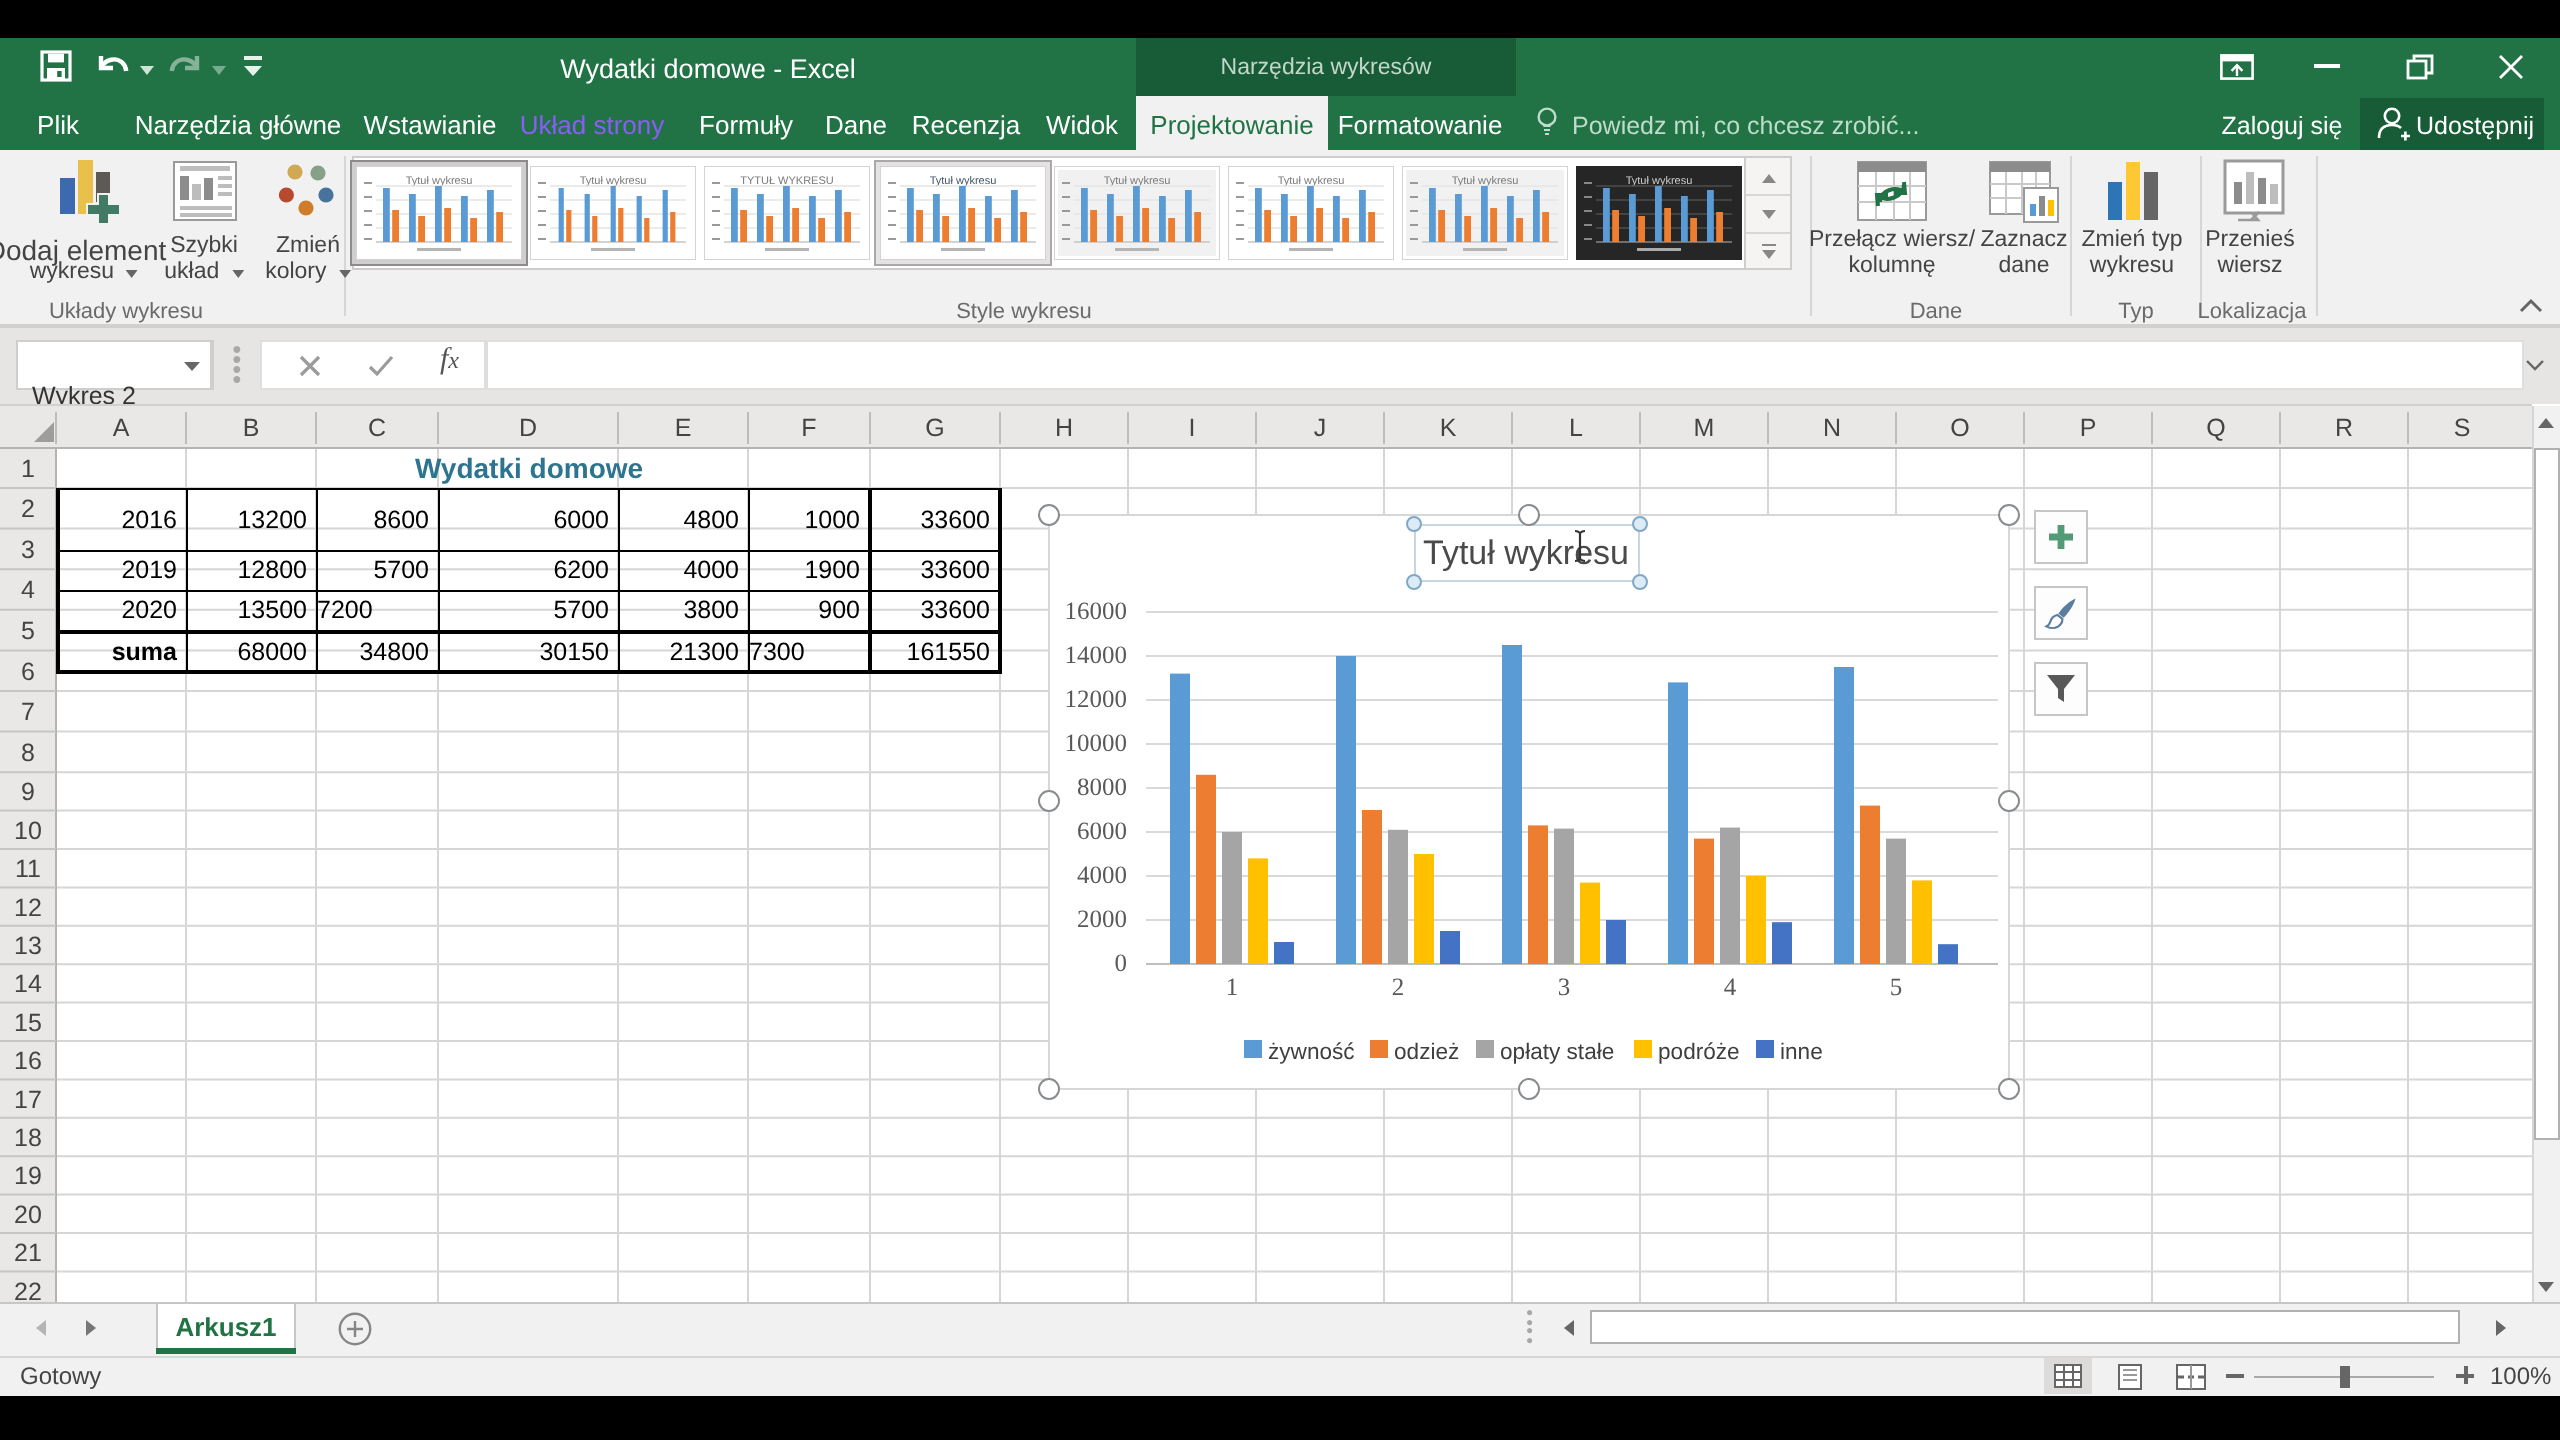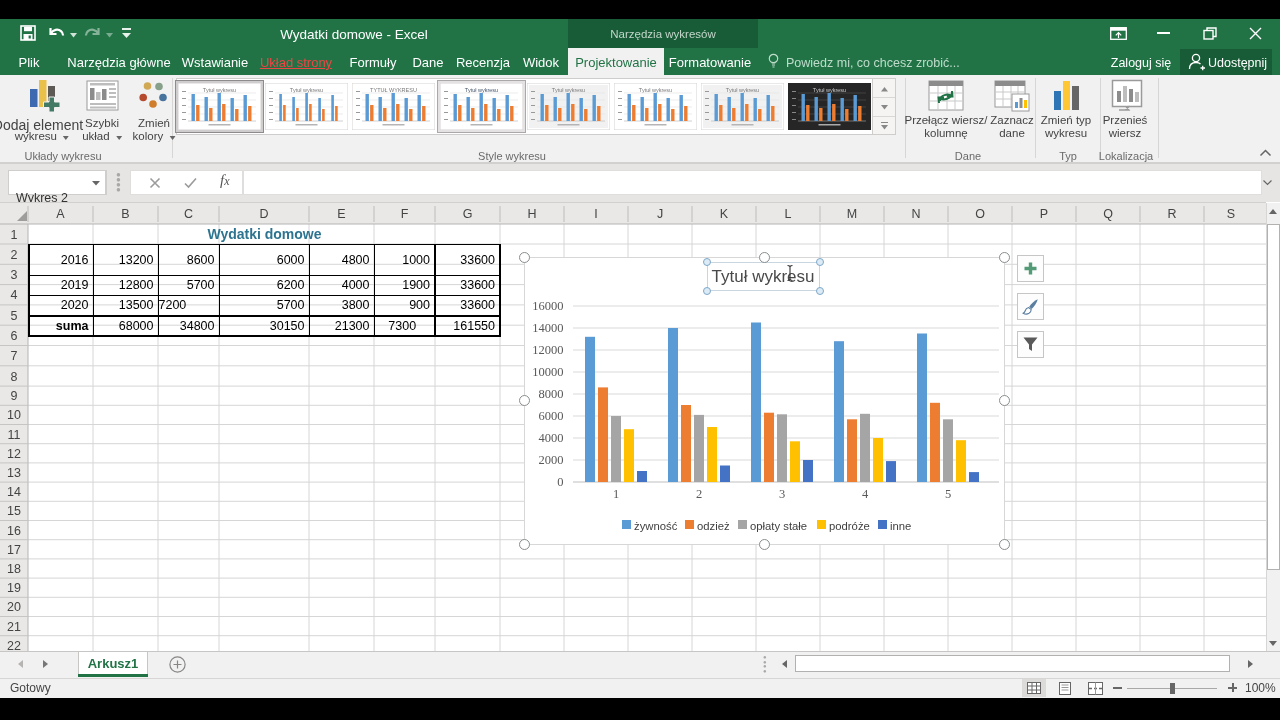--- a/index.html
+++ b/index.html
@@ -41,21 +41,21 @@
 <rect x="1" y="3.5" width="9" height="8.5" fill="none" stroke="#fff" stroke-width="1.4"></rect>
 <path d="M4 3.5 L4 1 L13 1 L13 9.5 L10 9.5" fill="none" stroke="#fff" stroke-width="1.4"></path>
 </svg>
 <svg style="position:absolute;left:1249px;top:27px" width="13" height="13" viewBox="0 0 13 13">
 <path d="M1 1 L12 12 M12 1 L1 12" stroke="#fff" stroke-width="1.4"></path>
 </svg>
 <div style="position:absolute;left:0px;top:48px;width:1280px;height:27px;background:#217346;"></div>
 <div style="position:absolute;left:29px;top:55px;transform:translateX(-50%);font-size:13px;color:#fff;white-space:nowrap;">Plik</div>
 <div style="position:absolute;left:119px;top:55px;transform:translateX(-50%);font-size:13px;color:#fff;white-space:nowrap;">Narzędzia główne</div>
 <div style="position:absolute;left:215px;top:55px;transform:translateX(-50%);font-size:13px;color:#fff;white-space:nowrap;">Wstawianie</div>
-<div style="position:absolute;left:296px;top:55px;transform:translateX(-50%);font-size:13px;color:#ef4444;white-space:nowrap;text-decoration:underline;">Układ strony</div>
+<div style="position:absolute;left:296px;top:55px;transform:translateX(-50%);font-size:13px;color:#8b5cf6;white-space:nowrap;">Układ strony</div>
 <div style="position:absolute;left:373px;top:55px;transform:translateX(-50%);font-size:13px;color:#fff;white-space:nowrap;">Formuły</div>
 <div style="position:absolute;left:428px;top:55px;transform:translateX(-50%);font-size:13px;color:#fff;white-space:nowrap;">Dane</div>
 <div style="position:absolute;left:483px;top:55px;transform:translateX(-50%);font-size:13px;color:#fff;white-space:nowrap;">Recenzja</div>
 <div style="position:absolute;left:541px;top:55px;transform:translateX(-50%);font-size:13px;color:#fff;white-space:nowrap;">Widok</div>
 <div style="position:absolute;left:568px;top:48px;width:96px;height:27px;background:#f2f1f1;"></div>
 <div style="position:absolute;left:616px;top:55px;transform:translateX(-50%);font-size:13px;color:#217346;white-space:nowrap;">Projektowanie</div>
 <div style="position:absolute;left:710px;top:55px;transform:translateX(-50%);font-size:13px;color:#fff;white-space:nowrap;">Formatowanie</div>
 <svg style="position:absolute;left:766px;top:53px" width="15" height="17" viewBox="0 0 15 17">
 <circle cx="7.5" cy="5.5" r="4.2" fill="none" stroke="#bfdccb" stroke-width="1.2"></circle>
 <path d="M5.7 10 L9.3 10 M6 12 L9 12 M6.5 14 L8.5 14" stroke="#bfdccb" stroke-width="1.1"></path>
@@ -575,21 +575,21 @@
         <td style="border:1.4px solid #000;text-align:right;padding:0 4px 0 0">3800</td>
         <td style="border:1.4px solid #000;border-right:2.4px solid #000;text-align:right;padding:0 4px 0 0">900</td>
         <td style="border:1.4px solid #000;border-right:2.4px solid #000;text-align:right;padding:0 4px 0 0">33600</td>
       </tr>
       <tr style="height:20.3px">
         <td style="border:1.4px solid #000;border-top:2.4px solid #000;border-bottom:2.4px solid #000;border-left:2.4px solid #000;font-weight:bold;text-align:right;padding:0 4px 0 0">suma</td>
         <td style="border:1.4px solid #000;border-top:2.4px solid #000;border-bottom:2.4px solid #000;text-align:right;padding:0 4px 0 0">68000</td>
         <td style="border:1.4px solid #000;border-top:2.4px solid #000;border-bottom:2.4px solid #000;text-align:right;padding:0 4px 0 0">34800</td>
         <td style="border:1.4px solid #000;border-top:2.4px solid #000;border-bottom:2.4px solid #000;text-align:right;padding:0 4px 0 0">30150</td>
         <td style="border:1.4px solid #000;border-top:2.4px solid #000;border-bottom:2.4px solid #000;text-align:right;padding:0 4px 0 0">21300</td>
-        <td style="border:1.4px solid #000;border-top:2.4px solid #000;border-bottom:2.4px solid #000;border-right:2.4px solid #000;text-align:center;padding:0 4px 0 0">7300</td>
+        <td style="border:1.4px solid #000;border-top:2.4px solid #000;border-bottom:2.4px solid #000;border-right:2.4px solid #000;text-align:left;padding:0 4px 0 0">7300</td>
         <td style="border:1.4px solid #000;border-top:2.4px solid #000;border-bottom:2.4px solid #000;border-right:2.4px solid #000;text-align:right;padding:0 4px 0 0">161550</td>
       </tr>
     </tbody>
   </table>
 <div style="position:absolute;left:524px;top:257px;width:481px;height:288px;background:#fff;border:1px solid #d7d7d7;"></div>
 <svg style="position:absolute;left:524px;top:257px" width="481" height="288" viewBox="0 0 481 288">
     <line x1="49" y1="225" x2="475" y2="225" stroke="#bfbfbf" stroke-width="1"></line>
     <text x="39.5" y="228.5" font-size="12.5" fill="#595959" text-anchor="end" font-family="Liberation Serif">0</text>
     <line x1="49" y1="203" x2="475" y2="203" stroke="#d9d9d9" stroke-width="1"></line>
     <text x="39.5" y="206.5" font-size="12.5" fill="#595959" text-anchor="end" font-family="Liberation Serif">2000</text>

